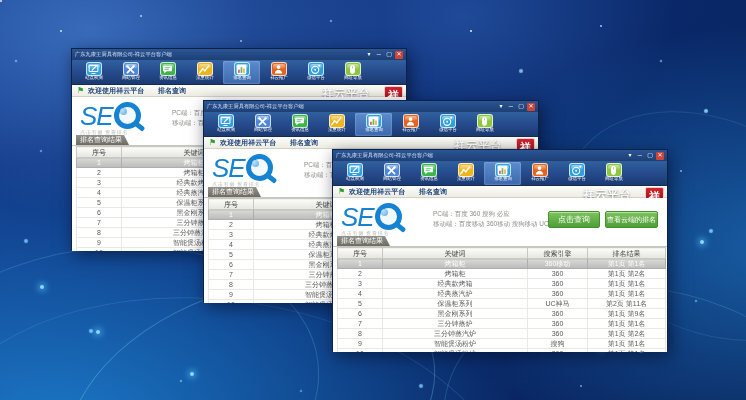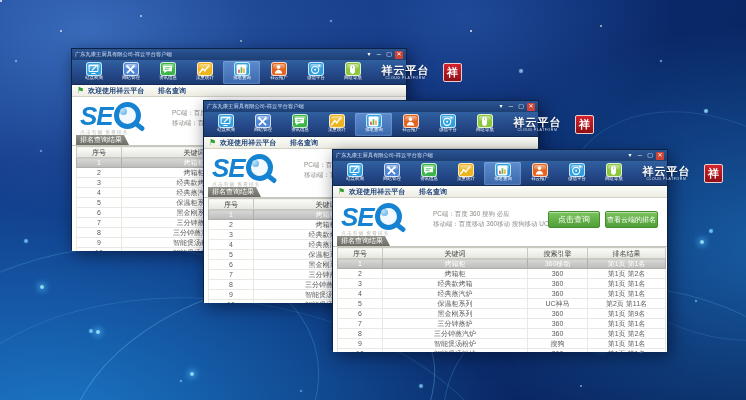--- a/index.html
+++ b/index.html
@@ -46,21 +46,21 @@
   .win-2{left:332px;top:149px;z-index:3}
   .titlebar{height:11px;display:flex;align-items:center;padding:0 3px;
     background:linear-gradient(180deg,#2b5596 0%,#1d3f74 100%);}
   .win-title{color:#d4e2f6;font-size:8px;line-height:8px;white-space:nowrap;
     transform:scale(.66);transform-origin:left center;}
   .win-controls{margin-left:auto;display:flex;gap:2px;align-items:center;}
   .win-controls span{color:#fff;font-size:6px;line-height:7px;width:8px;height:8px;text-align:center;display:block;}
   .win-controls .ctl-close{background:#cf4436;border-radius:1px;}
   .toolbar{height:25px;display:flex;align-items:flex-start;padding:1px 3px 0 3px;position:relative;
     background:linear-gradient(180deg,#30609f 0%,#25498b 55%,#1b3a70 100%);
-    border-bottom:1px solid #142c55;box-sizing:border-box;}
+    border-bottom:1px solid #142c55;box-sizing:border-box;flex-direction:column;}
   .tb-item{width:37px;display:flex;flex-direction:column;align-items:center;padding-top:1px;border-radius:2px;height:23px;box-sizing:border-box;}
   .tb-item.active{background:linear-gradient(180deg,#5b8cce,#3c69ad);box-shadow:inset 0 0 2px rgba(255,255,255,.5);}
   .tb-ic{width:16px;height:16px;border-radius:3px;border:1px solid rgba(255,255,255,.75);
     box-sizing:border-box;position:relative;display:flex;align-items:center;justify-content:center;overflow:hidden;}
   .tb-ic::after{content:'';position:absolute;left:1px;right:1px;top:1px;height:45%;
     background:linear-gradient(rgba(255,255,255,.55),rgba(255,255,255,.05));border-radius:2px;pointer-events:none;}
   .tb-ic svg{width:13px;height:13px;display:block;}
   .tb-lb{font-size:8px;color:#fff;line-height:8px;white-space:nowrap;transform:scale(.55);transform-origin:center top;}
   .brand{margin-left:auto;display:flex;align-items:center;gap:3px;padding-top:2px;}
   .brand-text{display:flex;flex-direction:column;align-items:center;color:#fff;}
@@ -73,21 +73,21 @@
     background:linear-gradient(180deg,#fdfdf9,#ededе4);
     background:linear-gradient(180deg,#fdfdf9,#ededE4);
     border-bottom:1px solid #d2d2c6;}
   .flag-icon{color:#2f9e2f;font-size:8px;line-height:8px;}
   .welcome-text,.welcome-section{font-size:8px;line-height:8px;font-weight:bold;color:#26497e;transform:scale(.88);transform-origin:left center;white-space:nowrap;}
   .welcome-section{margin-left:2px;}
   .content{position:relative;height:154px;background:#fff;overflow:hidden;}
   
   .seo{position:absolute;left:8px;top:5px;}
   .seo-mark{display:flex;align-items:center;}
-  .seo-se{font-size:26px;line-height:26px;font-weight:bold;font-style:italic;color:#1582d2;letter-spacing:-1px;}
+  .seo-se{font-size:26px;line-height:26px;font-weight:normal;font-style:italic;color:#1582d2;letter-spacing:-1px;}
   .seo-lens{position:relative;display:inline-block;width:17px;height:17px;border:5px solid #1582d2;border-radius:50%;margin-left:1px;background:#f2f9ff;}
   .seo-lens::after{content:'';position:absolute;width:11px;height:5px;background:#1582d2;right:-9px;bottom:-5px;transform:rotate(38deg);border-radius:2px;}
   .seo-lens::before{content:'';position:absolute;width:7px;height:7px;border-radius:50%;left:1px;top:1px;background:radial-gradient(circle at 30% 30%,#bfe2fa,#5aa9e4);}
   .seo-tag{font-size:7px;line-height:7px;color:#b8b8b2;letter-spacing:1px;transform:scale(.72);transform-origin:left top;margin-top:1px;white-space:nowrap;}
   .seo-info{position:absolute;left:100px;top:11px;color:#8b8b86;font-size:7px;line-height:11px;transform:scale(.92);transform-origin:left top;white-space:nowrap;}
   .btn{position:absolute;top:13px;height:17px;box-sizing:border-box;border-radius:2px;color:#fff;font-size:8px;
     display:flex;align-items:center;justify-content:center;white-space:nowrap;
     background:linear-gradient(180deg,#7cc45e,#4f9e37);border:1px solid #468f2e;box-shadow:inset 0 1px 0 rgba(255,255,255,.45);}
   .btn-query{left:215px;width:52px;}
   .btn-cloud{left:272px;width:53px;font-size:7px;}

